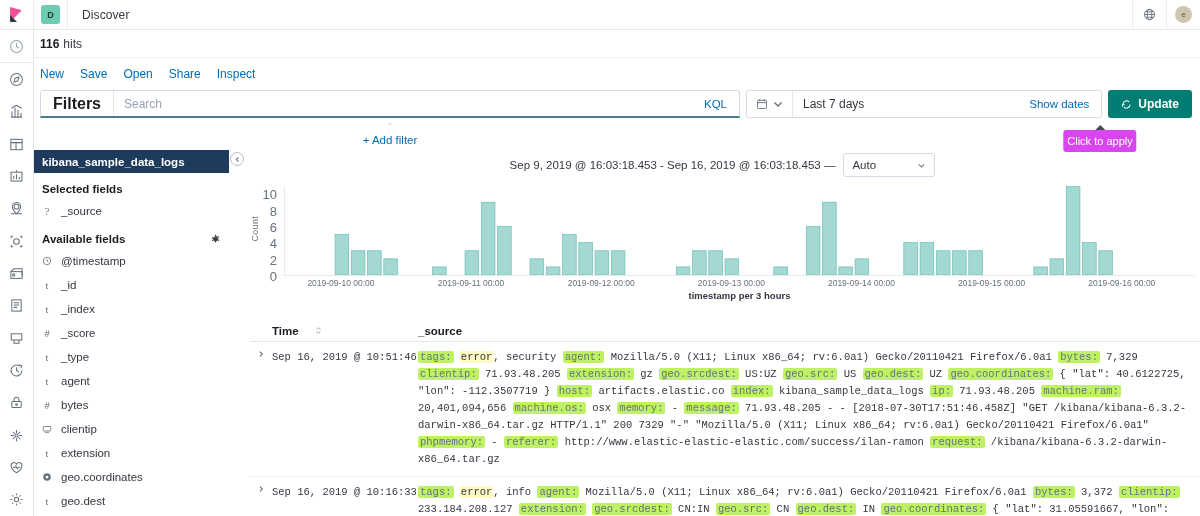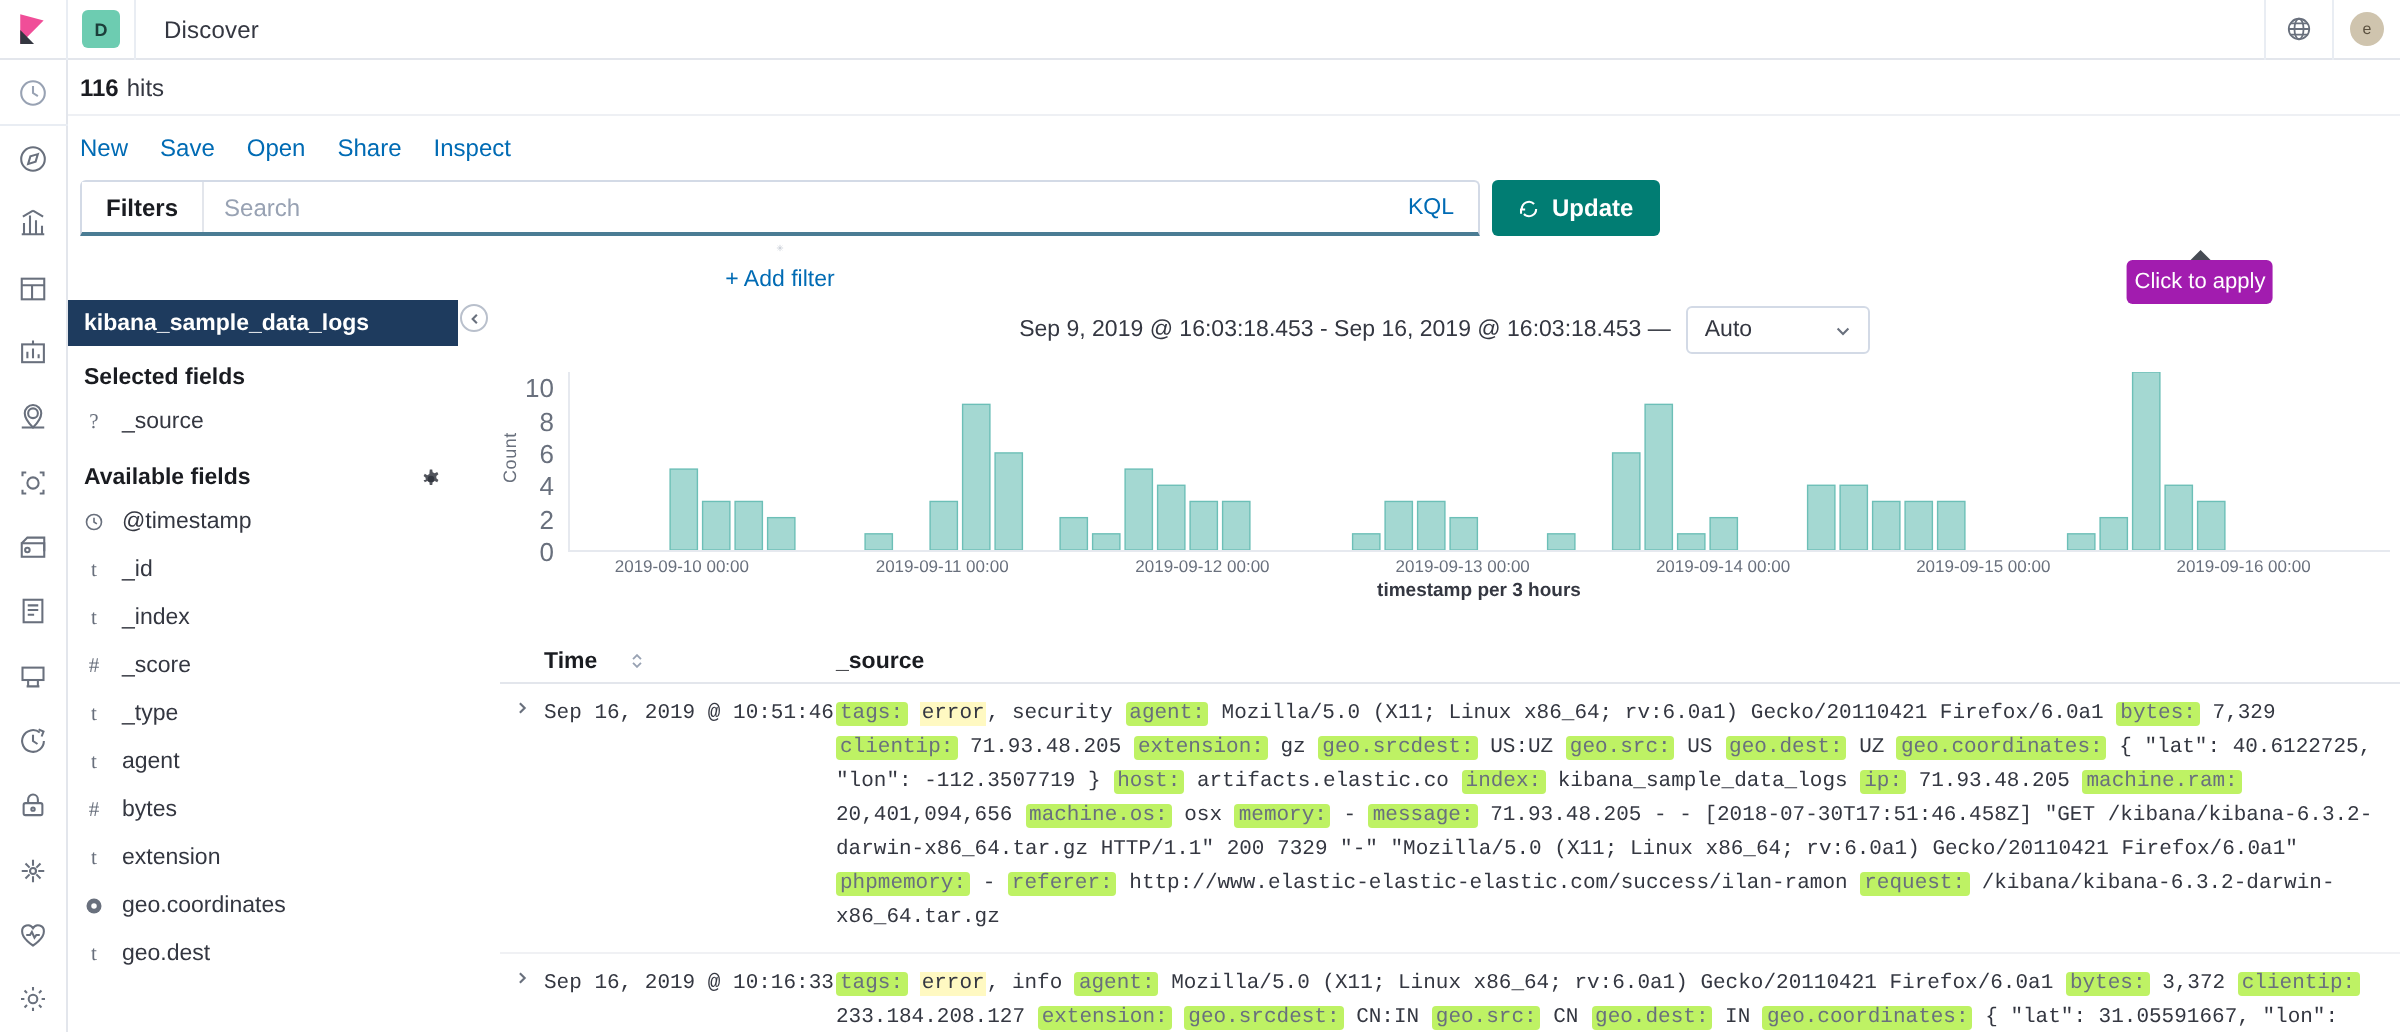--- a/index.html
+++ b/index.html
@@ -76,21 +76,21 @@
     position: absolute; top: 90px; left: 40px; width: 1152px; height: 28px;
     display: flex; align-items: stretch;
   }
   .qb-input-wrap {
     flex: 0 0 700px; display: flex; align-items: stretch;
     border: 1px solid #d3dae6; border-radius: 3px 3px 0 0;
     border-bottom: 2px solid #4a7c94;
     background: #fff; position: relative;
   }
   .filters-tab {
-    padding: 0 12px; display: flex; align-items: center; font-size: 12px; font-weight: 700;
+    padding: 0 12px; display: flex; align-items: center; font-size: 16px; font-weight: 700;
     color: #1a1c21; border-right: 1px solid #e3e6ec; background: #fff;
   }
   .search-input {
     flex: 1; border: none; outline: none; font-size: 12px; color: #343741;
     padding-left: 10px; font-family: "Liberation Sans", sans-serif; background: transparent;
   }
   .search-input::placeholder { color: #98a2b3; }
   .kql-badge {
     display:flex; align-items:center; padding: 0 12px; font-size: 11.5px; color: #006bb4; cursor:pointer;
   }
@@ -109,21 +109,21 @@
   .update-btn {
     margin-left: 6px; background: #017d73; color: #fff; border: none; border-radius: 3px;
     font-size: 12px; font-weight: 600; padding: 0 13px; display: flex; align-items: center; gap: 6px;
     cursor: pointer; font-family: "Liberation Sans", sans-serif; white-space: nowrap;
   }
   .update-btn svg { width: 11px; height: 11px; }
 
   
   .tooltip {
     position: absolute; top: 130px; left: 1100px; transform: translateX(-50%);
-    background: #a21caf; color: #fff; font-size: 11px; padding: 5px 4px; border-radius: 3px;
+    background: #d946ef; color: #fff; font-size: 11px; padding: 5px 4px; border-radius: 3px;
     white-space: nowrap;
   }
   .tooltip:after {
     content: ""; position: absolute; top: -5px; left: 50%; margin-left: -5px;
     border-left: 5px solid transparent; border-right: 5px solid transparent;
     border-bottom: 5px solid #464b53;
   }
 
   
   .addfilter-row {
@@ -363,20 +363,33 @@
     <span class="action-link">Share</span>
     <span class="action-link">Inspect</span>
   </div>
 
   <div class="query-bar">
     <div class="qb-input-wrap">
       <div class="filters-tab">Filters</div>
       <input class="search-input" type="text" placeholder="Search" style="">
       <div class="kql-badge">KQL</div>
     </div>
+    <div class="date-picker">
+      <div class="dp-cal">
+        <svg viewBox="0 0 16 16" fill="none" stroke="#69707d" stroke-width="1.2">
+          <rect x="2" y="3" width="12" height="11" rx="1"></rect>
+            <path d="M2 6.2h12M5 1.6v2.8M11 1.6v2.8"></path>
+        </svg>
+        <svg class="chev" viewBox="0 0 12 12" fill="none" stroke="#69707d" stroke-width="1.4">
+            <path d="M2.4 4.4 6 8l3.6-3.6"></path>
+          </svg>
+      </div>
+      <span class="dp-range">Last 7 days</span>
+      <span class="dp-showdates">Show dates</span>
+    </div>
     <button class="update-btn">
       <svg viewBox="0 0 16 16" fill="none" stroke="#fff" stroke-width="1.5">
         <path d="M13.2 8a5.2 5.2 0 0 1-8.9 3.7"></path>
           <path d="M2.8 8a5.2 5.2 0 0 1 8.9-3.7"></path>
           <path d="M2.2 11.4v-3h3"></path>
       </svg>
       <span>Update</span>
     </button>
   </div>
 
@@ -432,20 +445,29 @@
       <span class="field-type">t</span>
       <span>_type</span>
     </div>
     <div class="field-row">
       <span class="field-type">t</span>
       <span>agent</span>
     </div>
     <div class="field-row">
       <span class="field-type">#</span>
       <span>bytes</span>
+    </div>
+    <div class="field-row">
+      <span class="field-type">
+        <svg viewBox="0 0 16 16" fill="none" stroke="#69707d" stroke-width="1.3">
+            <rect x="2" y="4" width="12" height="7.2" rx="1"></rect>
+            <path d="M4.6 13.4h6.8"></path>
+          </svg>
+      </span>
+      <span>clientip</span>
     </div>
     <div class="field-row">
       <span class="field-type">t</span>
       <span>extension</span>
     </div>
     <div class="field-row">
       <span class="field-type">
         <svg viewBox="0 0 16 16" fill="#69707d">
             <circle cx="8" cy="8" r="6"></circle>
             <circle cx="8" cy="8" r="2.2" fill="#fff"></circle>

